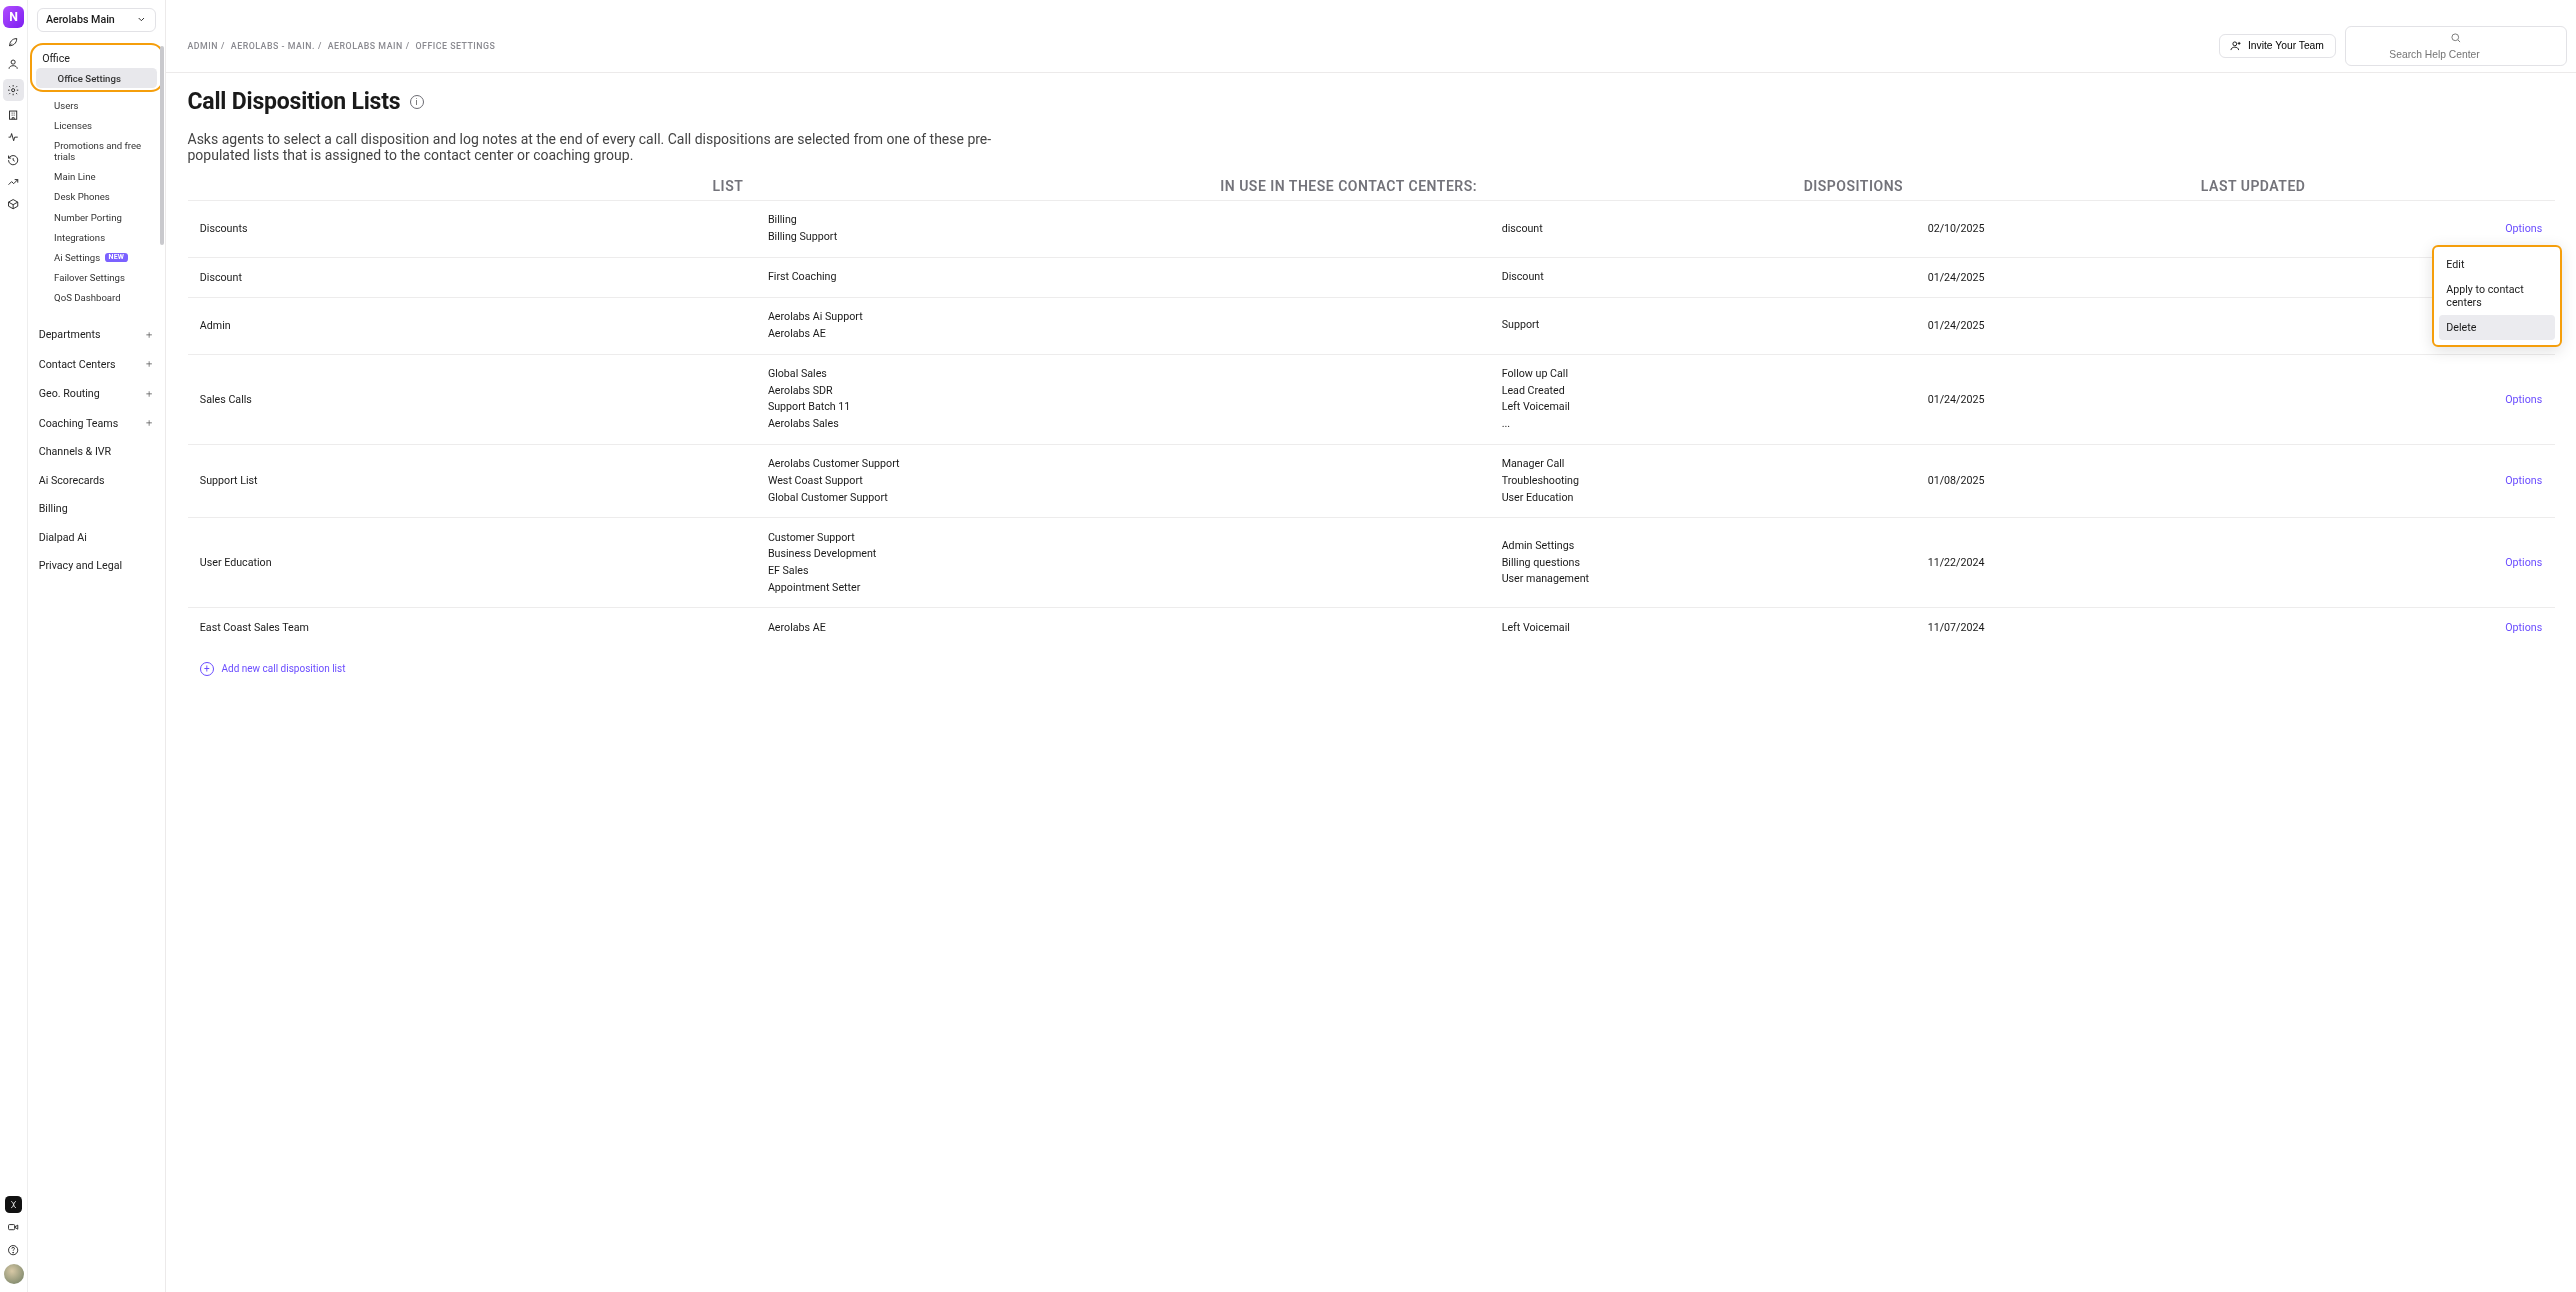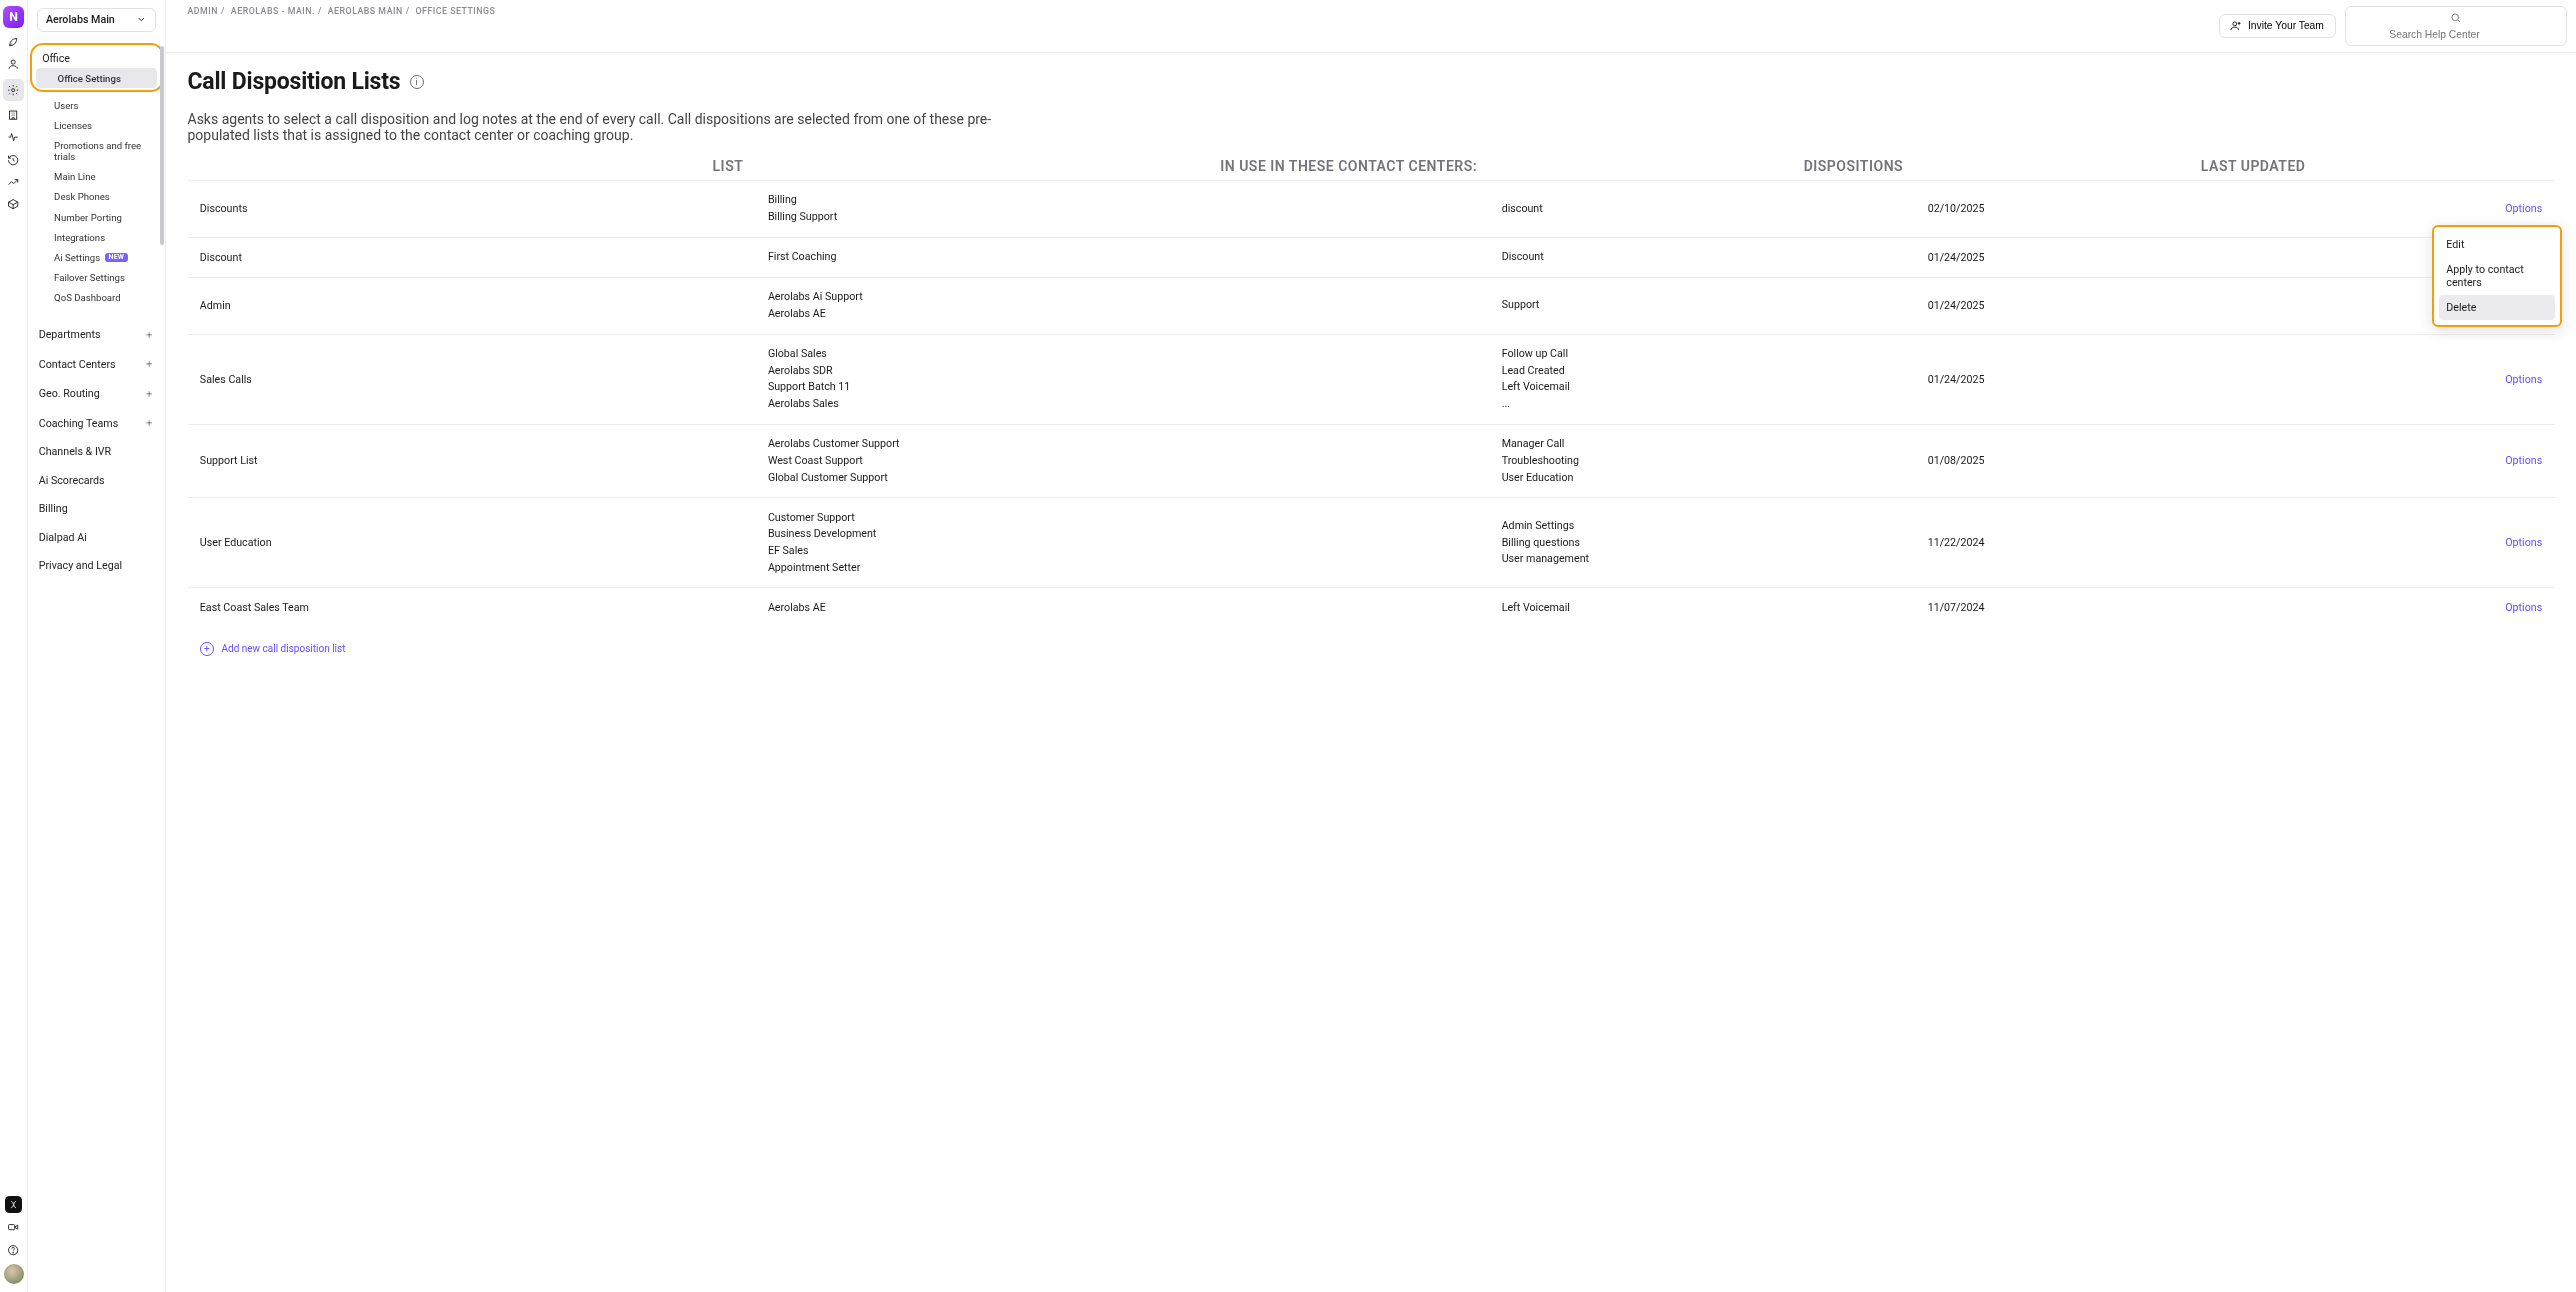--- a/index.html
+++ b/index.html
@@ -25,21 +25,21 @@
   .subnav li { font-size:9.6px; color:#333; padding:4.6px 7.7px 4.6px 21.5px; cursor:pointer; border-radius:4.6px; margin:0 4.6px; display:flex; align-items:center; gap:4.6px; }
   .subnav li.selected { background:#e8e8ec; font-weight:500; }
   .badge-new { background:#7b61ff; color:#fff; font-size:7px; font-weight:700; padding:0.8px 3.8px; border-radius:3.1px; letter-spacing:0.2px; }
   .nav-item { display:flex; align-items:center; justify-content:space-between; padding:7.7px 10.7px; font-size:10.7px; color:#222; cursor:pointer; }
   .nav-item .plus { color:#555; }
   .side-scrollbar { position:absolute; right:0; top:38px; bottom:15.3px; width:6.1px; }
   .side-thumb { position:absolute; right:0.8px; width:4.6px; border-radius:2.3px; background:#c9c9cd; top:7.7px; height:199px; }
 
   
   .main { flex:1; display:flex; flex-direction:column; min-width:0; }
-  .topbar { display:flex; align-items:flex-start; justify-content:space-between; padding:6.1px 9.2px 6.1px 21.5px; border-bottom:0.8px solid #eceaea; gap:22px; }
+  .topbar { display:flex; align-items:center; justify-content:space-between; padding:6.1px 9.2px 6.1px 21.5px; border-bottom:0.8px solid #eceaea; gap:22px;margin-top:20px; }
   .breadcrumbs { font-size:8.8px; letter-spacing:0.5px; color:#8a8a90; font-weight:500; }
   .breadcrumbs .sep { padding:0 3.1px; }
   .topbar-right { display:flex; align-items:center; gap:9.2px; }
   .invite-btn { display:flex; align-items:center; gap:6.1px; border:0.8px solid #e2e2e6; border-radius:6.1px; padding:5.4px 10.7px; font-size:10.3px; cursor:pointer; background:#fff; }
   .search-wrap { display:flex; align-items:center; gap:6.1px; border:0.8px solid #e2e2e6; border-radius:6.1px; padding:4.6px 7.7px; width:222px; background:#fff;flex-direction:column; }
   .search-wrap input { border:none; outline:none; font-size:10.3px; flex:1; background:transparent; }
 
   .content { padding:15.3px 21.5px 31px 21.5px; overflow:auto; position:relative; }
   .page-title-row { display:flex; align-items:center; gap:9.2px; }
   h1 { font-size:23px; font-weight:700; letter-spacing:-0.2px; }

